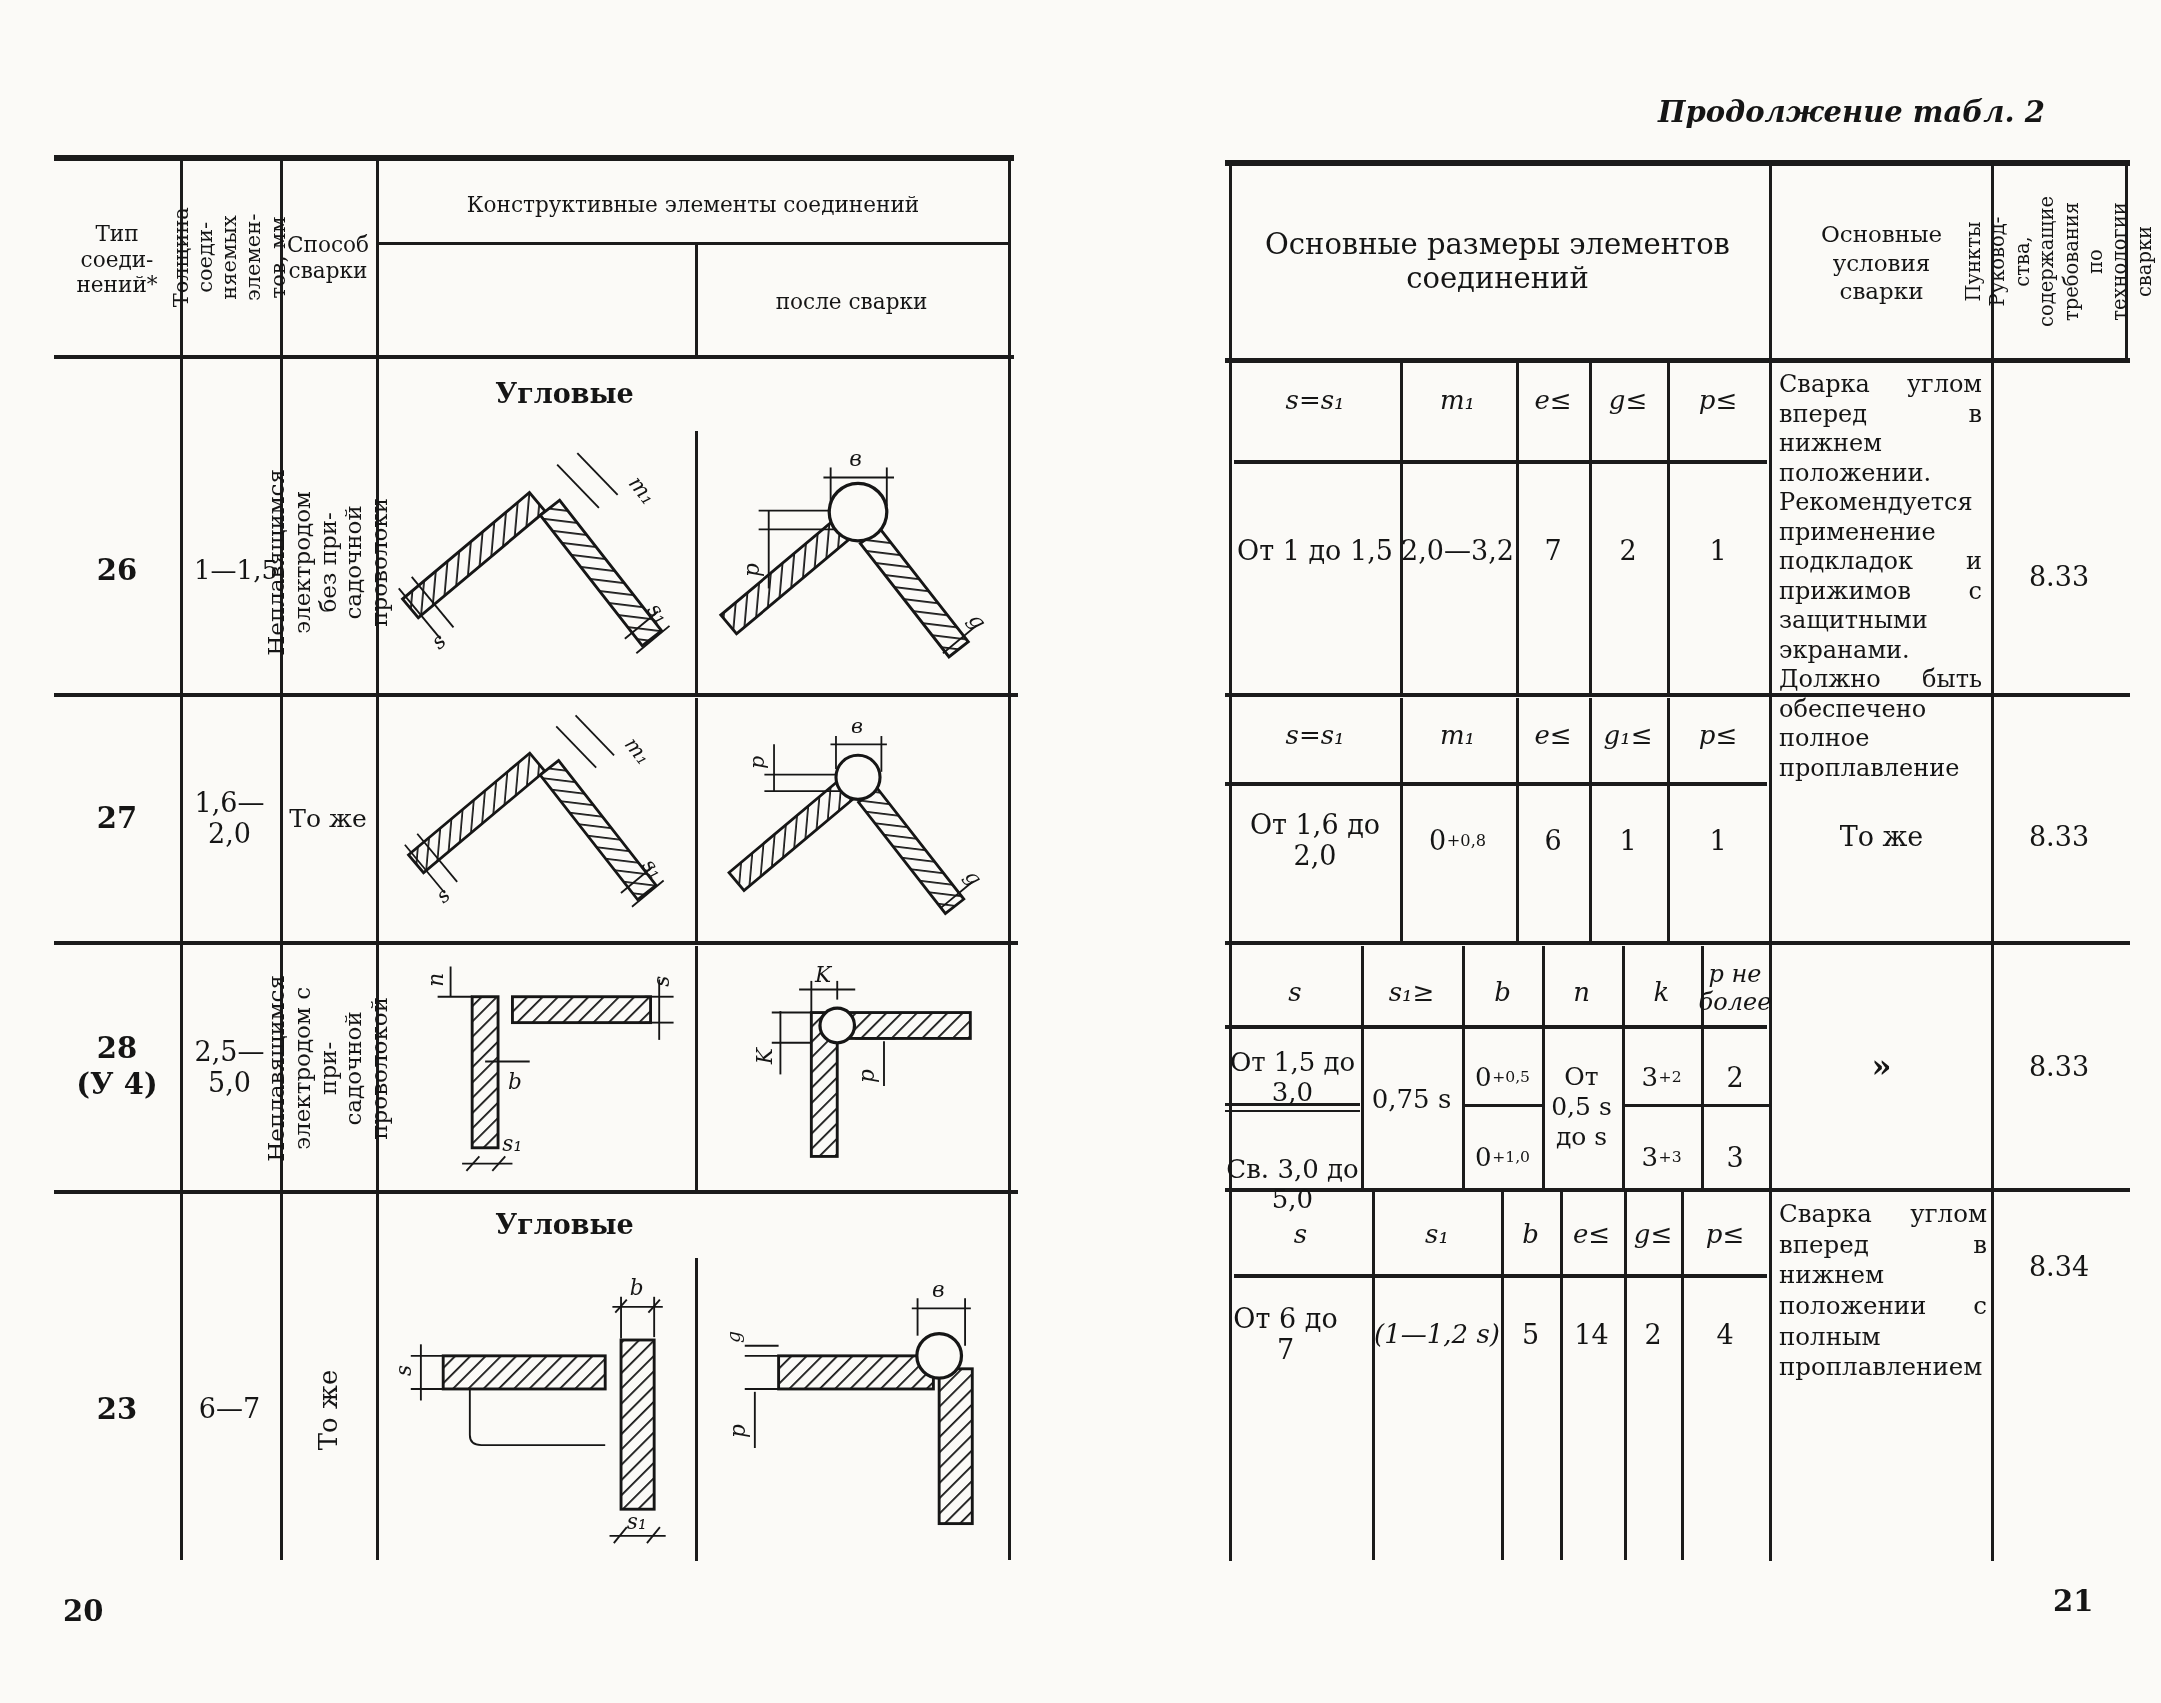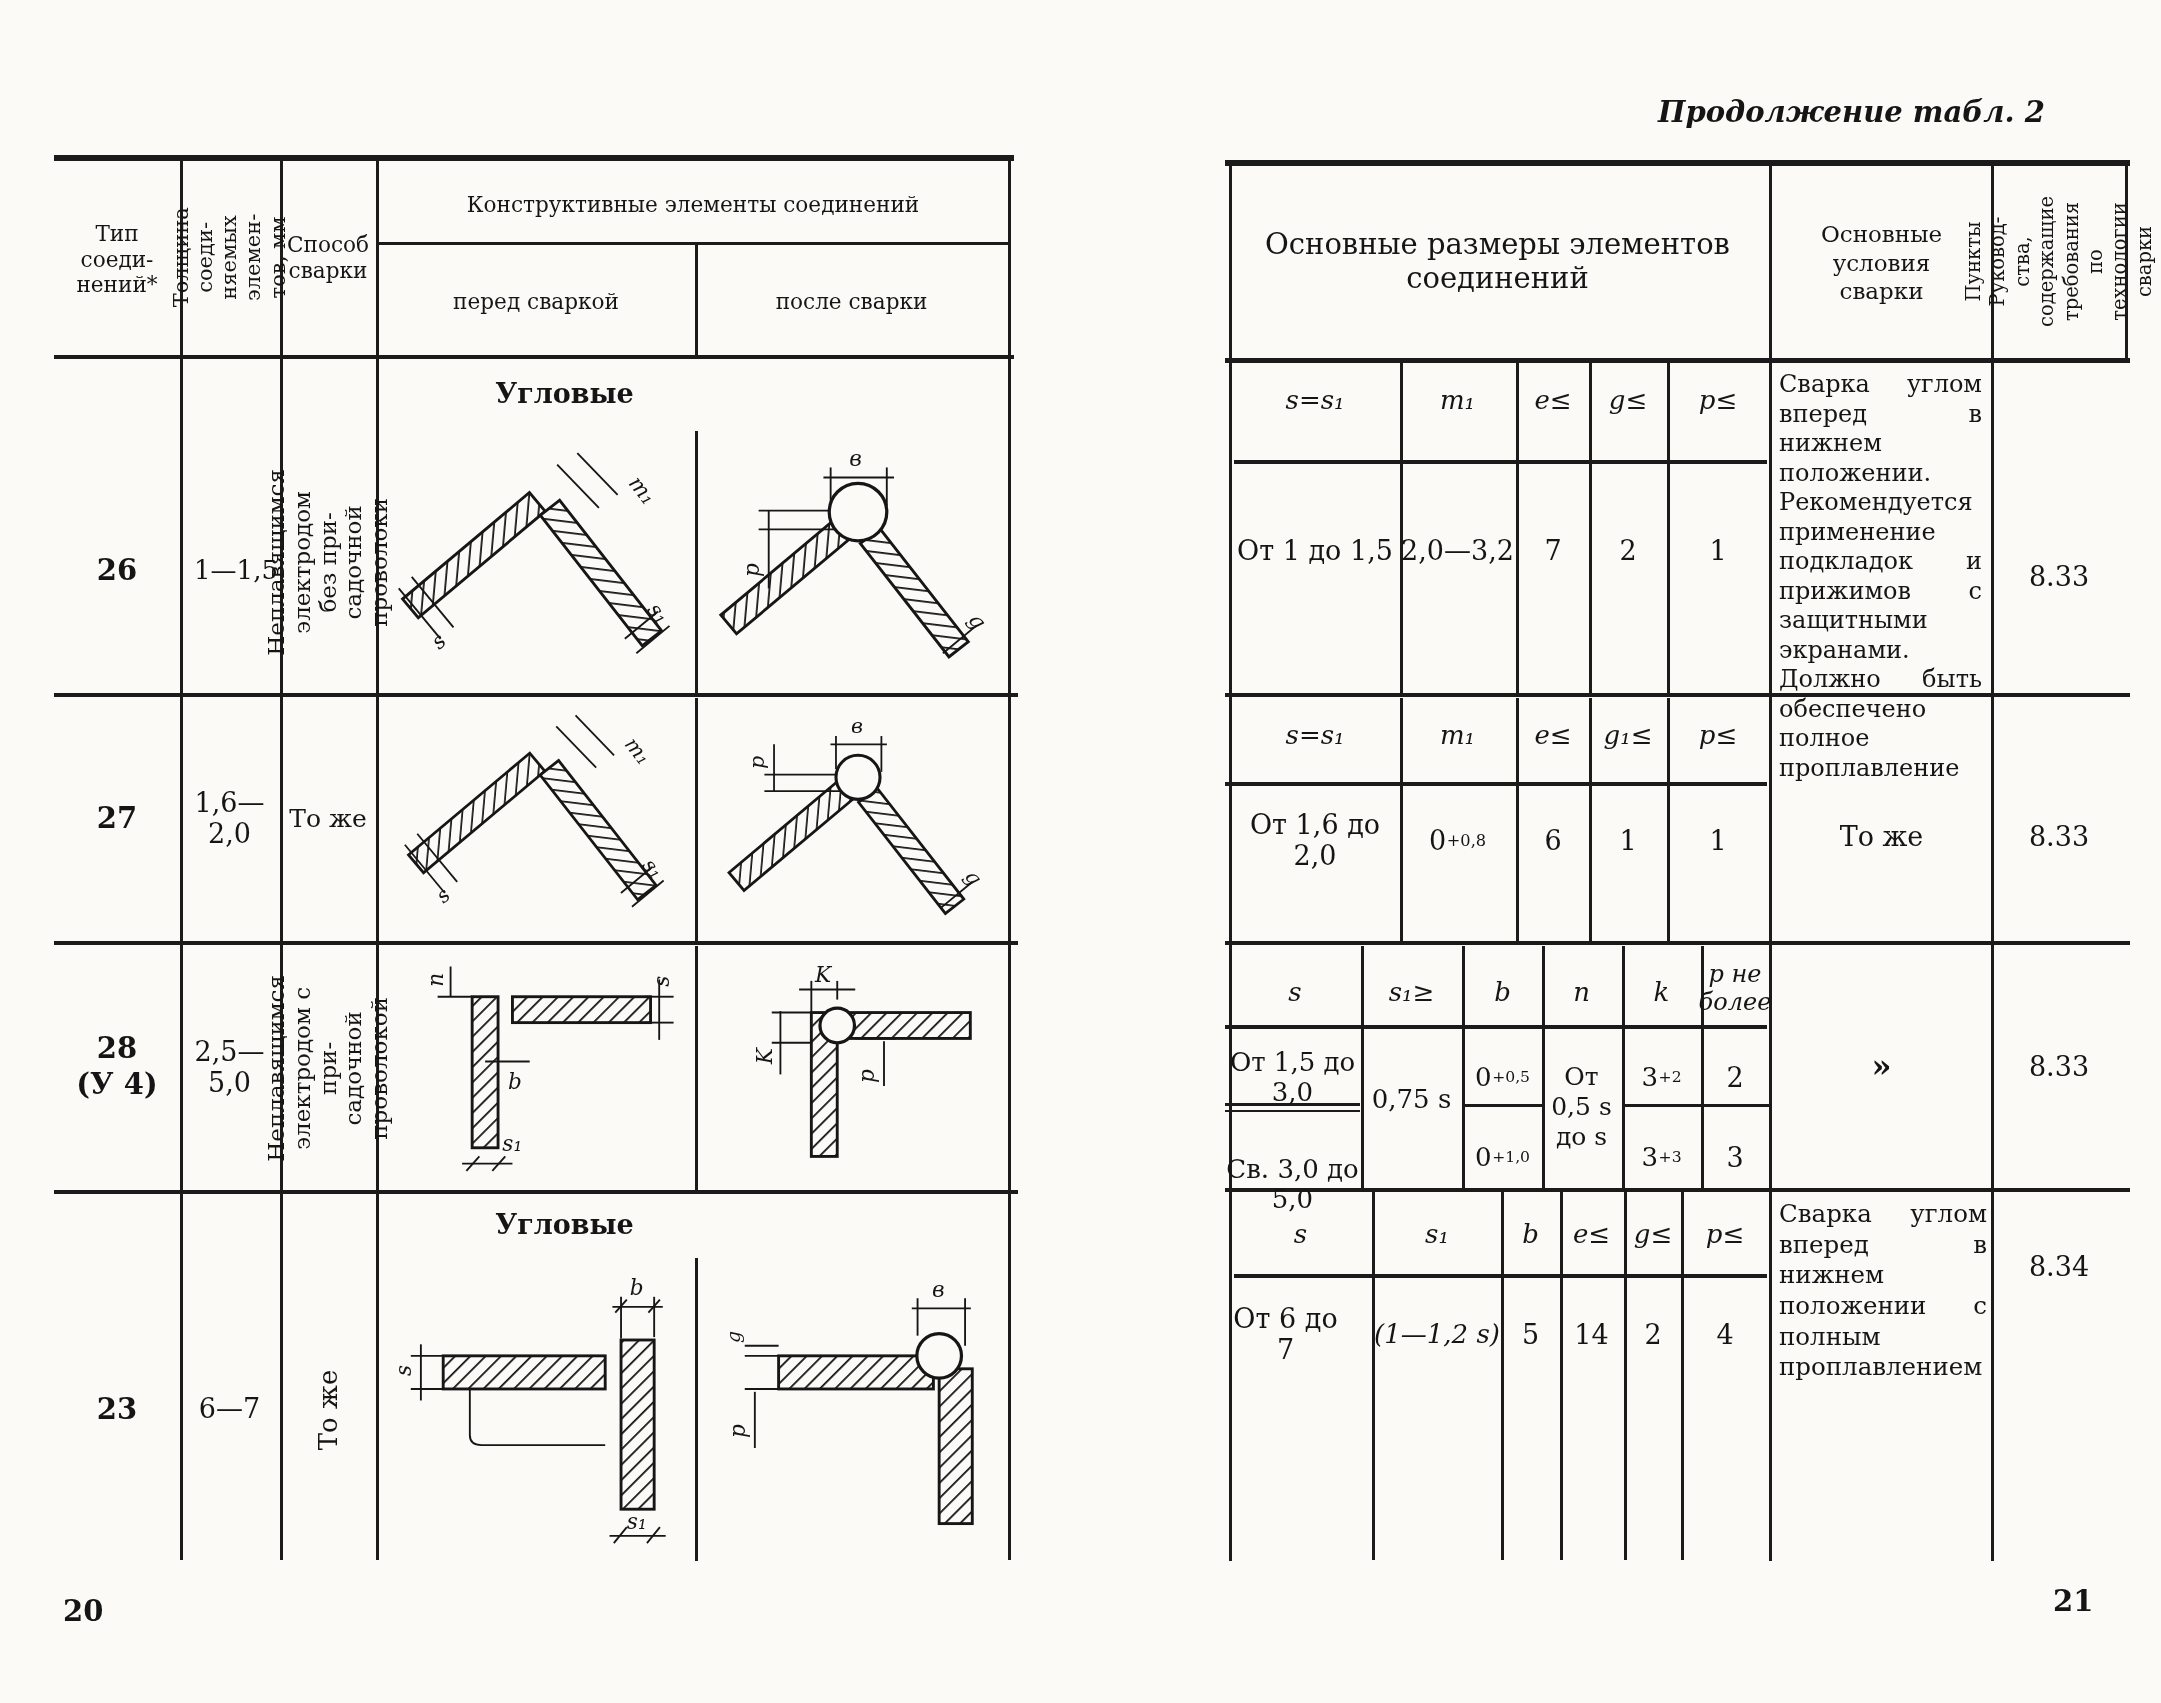--- a/index.html
+++ b/index.html
@@ -60,21 +60,20 @@
 соеди-
 нений*</div>
   <div class="abs c" style="left:180px;top:160px;width:99px;height:195px;">
     <span class="rot pre" style="font-size:21px;line-height:1.15;">Толщина соеди-
 няемых элемен-
 тов, мм</span>
   </div>
   <div class="abs c pre" style="left:280px;top:160px;width:96px;height:195px;font-size:21.6px;line-height:1.2;">Способ
 сварки</div>
   <div class="abs c" style="left:377px;top:179px;width:632px;height:50px;font-size:21.6px;">Конструктивные элементы соединений</div>
-  <div class="abs c" style="left:377px;top:272px;width:318px;height:58px;font-size:21.6px;">перед сваркой</div>
   <div class="abs c" style="left:695px;top:272px;width:313px;height:58px;font-size:21.6px;">после сварки</div>
 
   <div class="abs c b" style="left:377px;top:364px;width:375px;height:58px;font-size:27px;">Угловые</div>
   <div class="abs c b" style="left:377px;top:1195px;width:375px;height:58px;font-size:27px;">Угловые</div>
 
   <div class="abs c b" style="left:54px;top:548px;width:126px;height:43px;font-size:29px;">26</div>
   <div class="abs c" style="left:180px;top:548px;width:112px;height:43px;font-size:26px;">1—1,5</div>
   <div class="abs c" style="left:280px;top:431px;width:96px;height:262px;">
     <span class="rot pre" style="font-size:23px;line-height:1.12;">Неплавящимся
 электродом без при-

